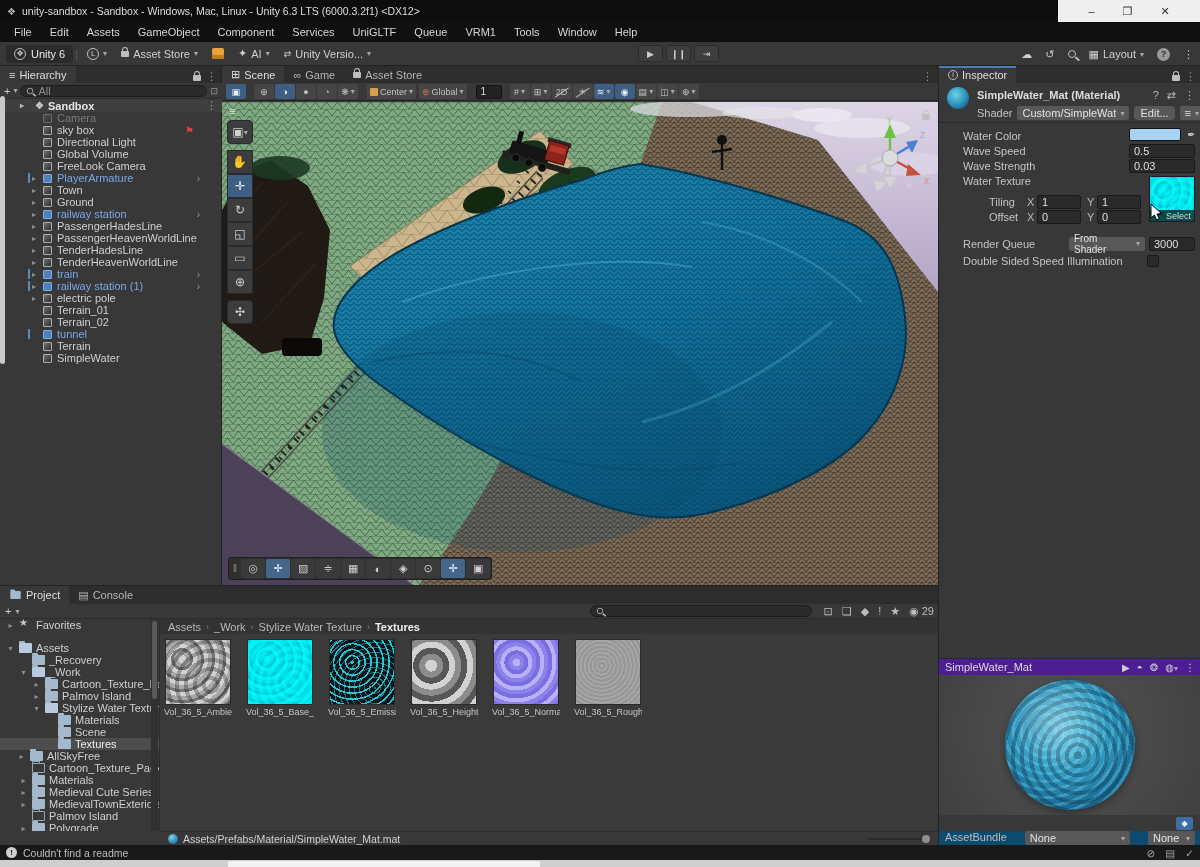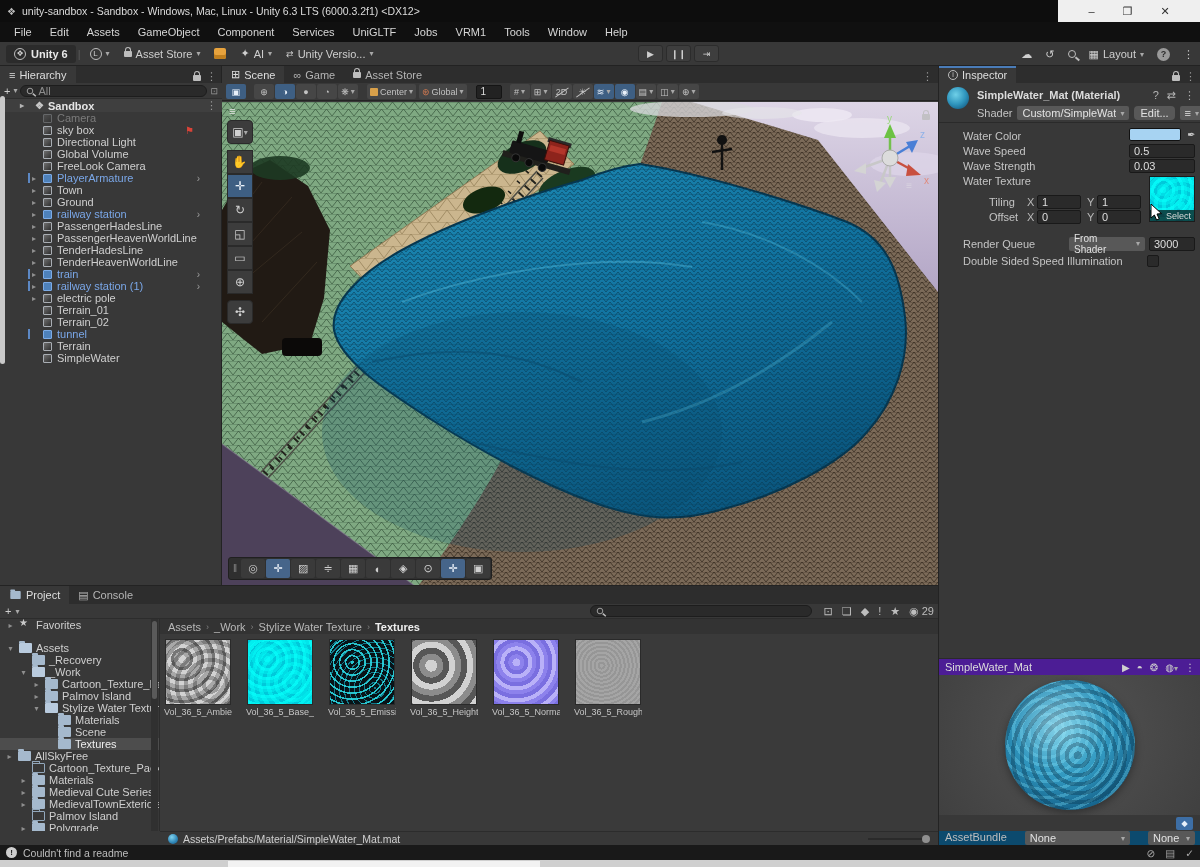--- a/index.html
+++ b/index.html
@@ -8,21 +8,21 @@
 
 #titlebar{left:0;top:0;width:1200px;height:22px;background:#0d0d0d;display:flex;align-items:center;color:#dcdcdc;font-size:10.5px}
 #title-icon{margin:0 6px 0 7px;color:#bbb;font-size:10px}
 #win-light{left:1058px;top:0;width:142px;height:22px;background:#efefef;display:flex;align-items:center;justify-content:space-around;color:#333;font-size:11px}
 #edge-note{left:1186px;top:22px;width:14px;height:15px;background:#3f7fd4;border-radius:4px 0 0 4px}
 #menubar{left:0;top:22px;width:1200px;height:20px;background:#101010;display:flex;align-items:center;gap:2px;padding-left:6px}
 #menubar .mi{padding:3px 8px;color:#d6d6d6}
 #main-toolbar{left:0;top:42px;width:1200px;height:24px;background:#383838;border-bottom:1px solid #222;display:flex;align-items:center}
 .tb-item{display:flex;align-items:center;gap:4px;padding:0 7px;height:24px;color:#cfcfcf}
 .badge{background:#2b2b2b;border-radius:3px;height:18px;margin-left:6px;padding:0 8px;display:flex;align-items:center;gap:5px}
-.badge b{color:#e8e8e8;font-weight:bold}
+.badge b{color:#e8e8e8;font-weight:normal}
 .sep{color:#5a5a5a;padding:0 2px}
 .circ{width:12px;height:12px;border:1px solid #bdbdbd;border-radius:50%;display:flex;align-items:center;justify-content:center;font-size:8px;color:#cfcfcf}
 .caret{font-size:8px;color:#a8a8a8}
 .lock-ic{width:8px;height:6px;background:#bdbdbd;position:relative;border-radius:1px;display:inline-block}
 .lock-ic::before{content:"";position:absolute;left:1px;top:-4px;width:4px;height:4px;border:1.2px solid #bdbdbd;border-bottom:none;border-radius:3px 3px 0 0}
 .orange-box{width:12px;height:11px;background:#e8a33d;border-radius:2px;box-shadow:inset 0 -4px #c07f1f}
 #play-cluster{position:absolute;left:638px;top:45px;display:flex;gap:3px}
 .pbtn{width:25px;height:17px;background:#3e3e3e;border:1px solid #2c2c2c;border-radius:3px;color:#cfcfcf;display:flex;align-items:center;justify-content:center;font-size:9px}
 #tb-right{position:absolute;right:6px;top:42px;height:24px;display:flex;align-items:center;gap:13px;color:#cfcfcf}
 .mag{width:8px;height:8px;border:1.4px solid #bdbdbd;border-radius:50%;position:relative;display:inline-block}
@@ -173,21 +173,21 @@
 
 <div id="menubar" class="abs">
 
 <span class="mi">File</span>
     <span class="mi">Edit</span>
     <span class="mi">Assets</span>
     <span class="mi">GameObject</span>
     <span class="mi">Component</span>
     <span class="mi">Services</span>
     <span class="mi">UniGLTF</span>
-    <span class="mi">Jobs</span>
+    <span class="mi">Queue</span>
     <span class="mi">VRM1</span>
     <span class="mi">Tools</span>
     <span class="mi">Window</span>
     <span class="mi">Help</span>
   </div>
 
 <div id="main-toolbar" class="abs">
   <div class="badge">
     <span class="circ">❖</span>
     <b>Unity 6</b>
@@ -840,21 +840,21 @@
       <div class="prow" style="padding-left: 45px;">
         <span class="pexp"></span>
         <span class="picon folder"></span>
         <span>Scene</span>
       </div>
       <div class="prow selected" style="padding-left: 45px;">
         <span class="pexp"></span>
         <span class="picon folder"></span>
         <span>Textures</span>
       </div>
-      <div class="prow" style="padding-left: 5px;">
+      <div class="prow" style="padding-left: 17px;">
         <span class="pexp collapsed"></span>
         <span class="picon folder"></span>
         <span>AllSkyFree</span>
       </div>
       <div class="prow" style="padding-left: 19px;">
         <span class="pexp"></span>
         <span class="picon folder-empty"></span>
         <span>Cartoon_Texture_Pack</span>
       </div>
       <div class="prow" style="padding-left: 19px;">

